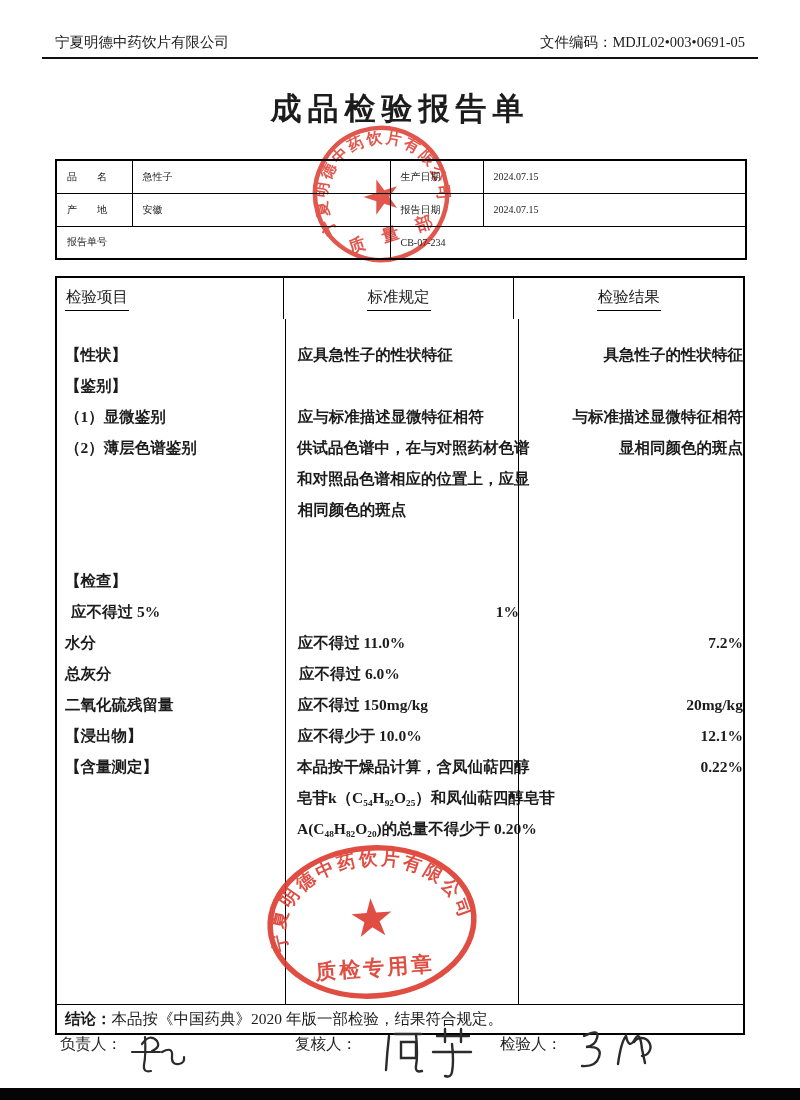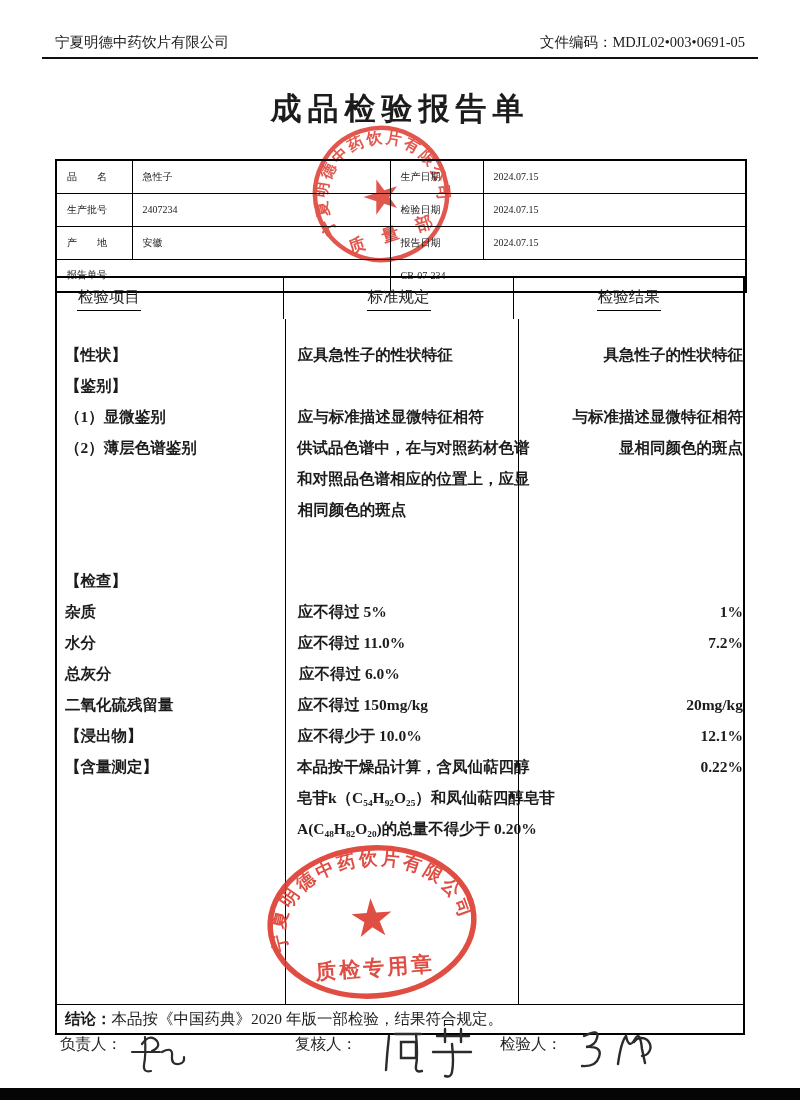--- a/index.html
+++ b/index.html
@@ -30,21 +30,21 @@
   .info-table { border:2px solid #000; }
   .c1{width:76px;} .c2{width:258px;} .c3{width:93px;} .c4{width:263px;}
 
   
   .main-table { position:absolute; top:276px; left:55px; width:690px;
     border:2px solid #000; font-size:15.5px; }
   .mt-header { display:flex; height:41px; align-items:center; }
   .mt-col1 { width:228px; border-right:1px solid #000; height:100%; }
   .mt-col2 { width:232px; border-right:1px solid #000; height:100%; }
   .mt-col3 { width:230px; height:100%; }
-  .mt-header .mt-col1 { display:flex; align-items:center; padding-left:20px; }
+  .mt-header .mt-col1 { display:flex; align-items:center; padding-left:8px; }
   .mt-header .mt-col2, .mt-header .mt-col3 { display:flex; align-items:center; justify-content:center; }
   .hdr-underline { border-bottom:1px solid #000; padding:0 1px 2px 1px; }
 
   .mt-body { display:flex; flex-direction:column; height:685px; padding-top:20px; position:relative;font-weight:bold; }
   .mt-row { display:flex; height:31px; line-height:31px; flex:0 0 auto; }
   .mt-row.spacer { height:40px; }
   .mt-row .mt-col1 { padding-left:8px; white-space:nowrap; }
   .mt-row .mt-col2 { padding-left:14px; white-space:nowrap; }
   .mt-row .mt-col3 { padding-left:14px; white-space:nowrap;text-align:right; }
   
@@ -98,26 +98,20 @@
     </svg>
   </div>
 
   <table class="info-table">
     <tbody>
         <tr>
       <td class="c1">品　　名</td>
       <td class="c2">急性子</td>
       <td class="c3">生产日期</td>
       <td class="c4">2024.07.15</td>
-    </tr>
-    <tr>
-      <td>生产批号</td>
-      <td>2407234</td>
-      <td>检验日期</td>
-      <td>2024.07.15</td>
     </tr>
     <tr>
       <td>产　　地</td>
       <td>安徽</td>
       <td>报告日期</td>
       <td>2024.07.15</td>
     </tr>
     <tr>
       <td colspan="2">报告单号</td>
       <td colspan="2">CB-07-234</td>
@@ -171,21 +165,20 @@
           <div class="mt-col2" style="border: none;">相同颜色的斑点</div>
           <div class="mt-col3" style="border: none;"></div>
         </div>
         <div class="mt-row spacer"></div>
         <div class="mt-row">
           <div class="mt-col1" style="border: none;">【检查】</div>
           <div class="mt-col2" style="border: none;"></div>
           <div class="mt-col3" style="border: none;"></div>
         </div>
         <div class="mt-row">
-          <div class="mt-col1" style="border: none;">杂质</div>
           <div class="mt-col2" style="border: none;">应不得过 5%</div>
           <div class="mt-col3" style="border: none;">1%</div>
         </div>
         <div class="mt-row">
           <div class="mt-col1" style="border: none;">水分</div>
           <div class="mt-col2" style="border: none;">应不得过 11.0%</div>
           <div class="mt-col3" style="border: none;">7.2%</div>
         </div>
         <div class="mt-row">
           <div class="mt-col1" style="border: none;">总灰分</div>

